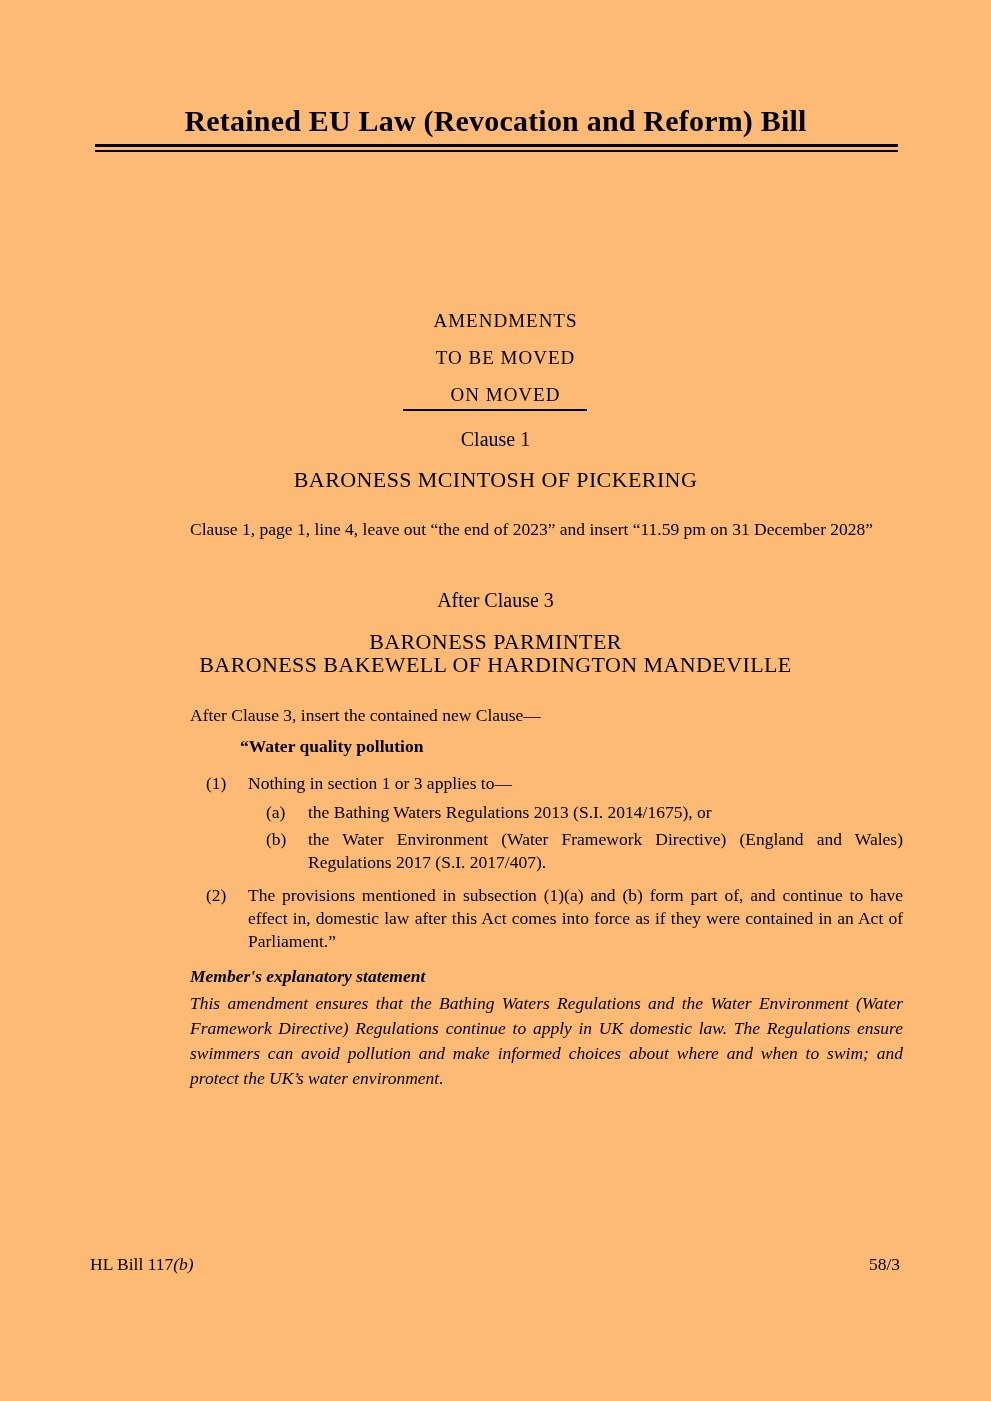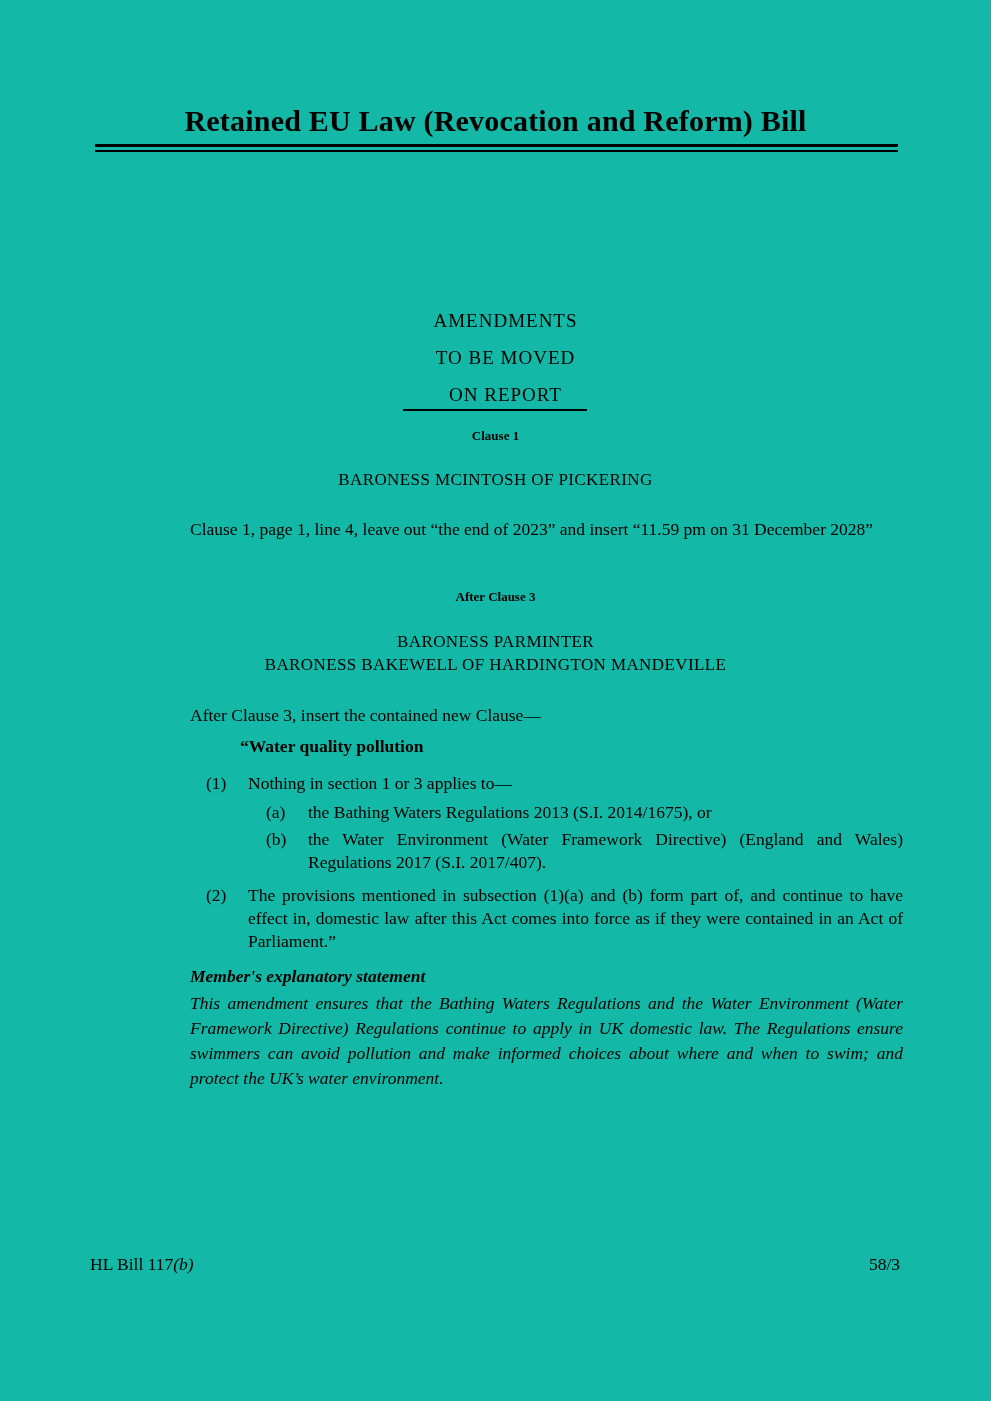--- a/index.html
+++ b/index.html
@@ -3,21 +3,21 @@
 <meta charset="utf-8">
 <style>
   * { margin: 0; padding: 0; box-sizing: border-box; }
   html, body { background: #ffffff; }
   body { font-family: "Liberation Serif", "DejaVu Serif", serif; color: #000; }
 
   .page {
     position: relative;
     width: 991px;
     height: 1401px;
-    background: #14b8a6;
+    background: #fdba74;
     overflow: hidden;
   }
 
   .bill-title {
     position: absolute;
     top: 104px; left: 0; right: 0;
     text-align: center;
     font-size: 30px;
     font-weight: bold;
     letter-spacing: 0.2px;
@@ -45,31 +45,31 @@
     position: absolute;
     top: 409px; left: 403px;
     width: 184px; height: 0;
     border-top: 2px solid #000;
   }
 
   .section-heading {
     position: absolute;
     left: 0; right: 0;
     text-align: center;
-    font-size: 13px;
-    font-weight: bold;
+    font-size: 20px;
+    font-weight: normal;
   }
   .heading-clause1 { top: 428px; }
   .heading-after-clause3 { top: 589px; }
 
   .sponsor-block {
     position: absolute;
     left: 0; right: 0;
     text-align: center;
-    font-size: 17px;
+    font-size: 22px;
     letter-spacing: 0.4px;
     line-height: 23px;
   }
   .sponsor-clause1 { top: 468px; }
   .sponsor-after-clause3 { top: 630px; }
 
   .body-par {
     position: absolute;
     left: 190px;
     width: 713px;
@@ -149,21 +149,21 @@
 <body>
 
 <div class="page">
 
   <div class="bill-title">Retained EU Law (Revocation and Reform) Bill</div>
   <div class="title-rule"></div>
 
   <div class="session-heading">
     <div>AMENDMENTS</div>
     <div>TO BE MOVED</div>
-    <div>ON REPORT</div>
+    <div>ON MOVED</div>
   </div>
   <div class="report-rule"></div>
 
   <div class="section-heading heading-clause1">Clause 1</div>
   <div class="sponsor-block sponsor-clause1">
     <div>BARONESS MCINTOSH OF PICKERING</div>
   </div>
   <div class="body-par clause1-text">Clause 1, page 1, line 4, leave out “the end of 2023” and insert “11.59 pm on 31 December 2028”</div>
 
   <div class="section-heading heading-after-clause3">After Clause 3</div>

